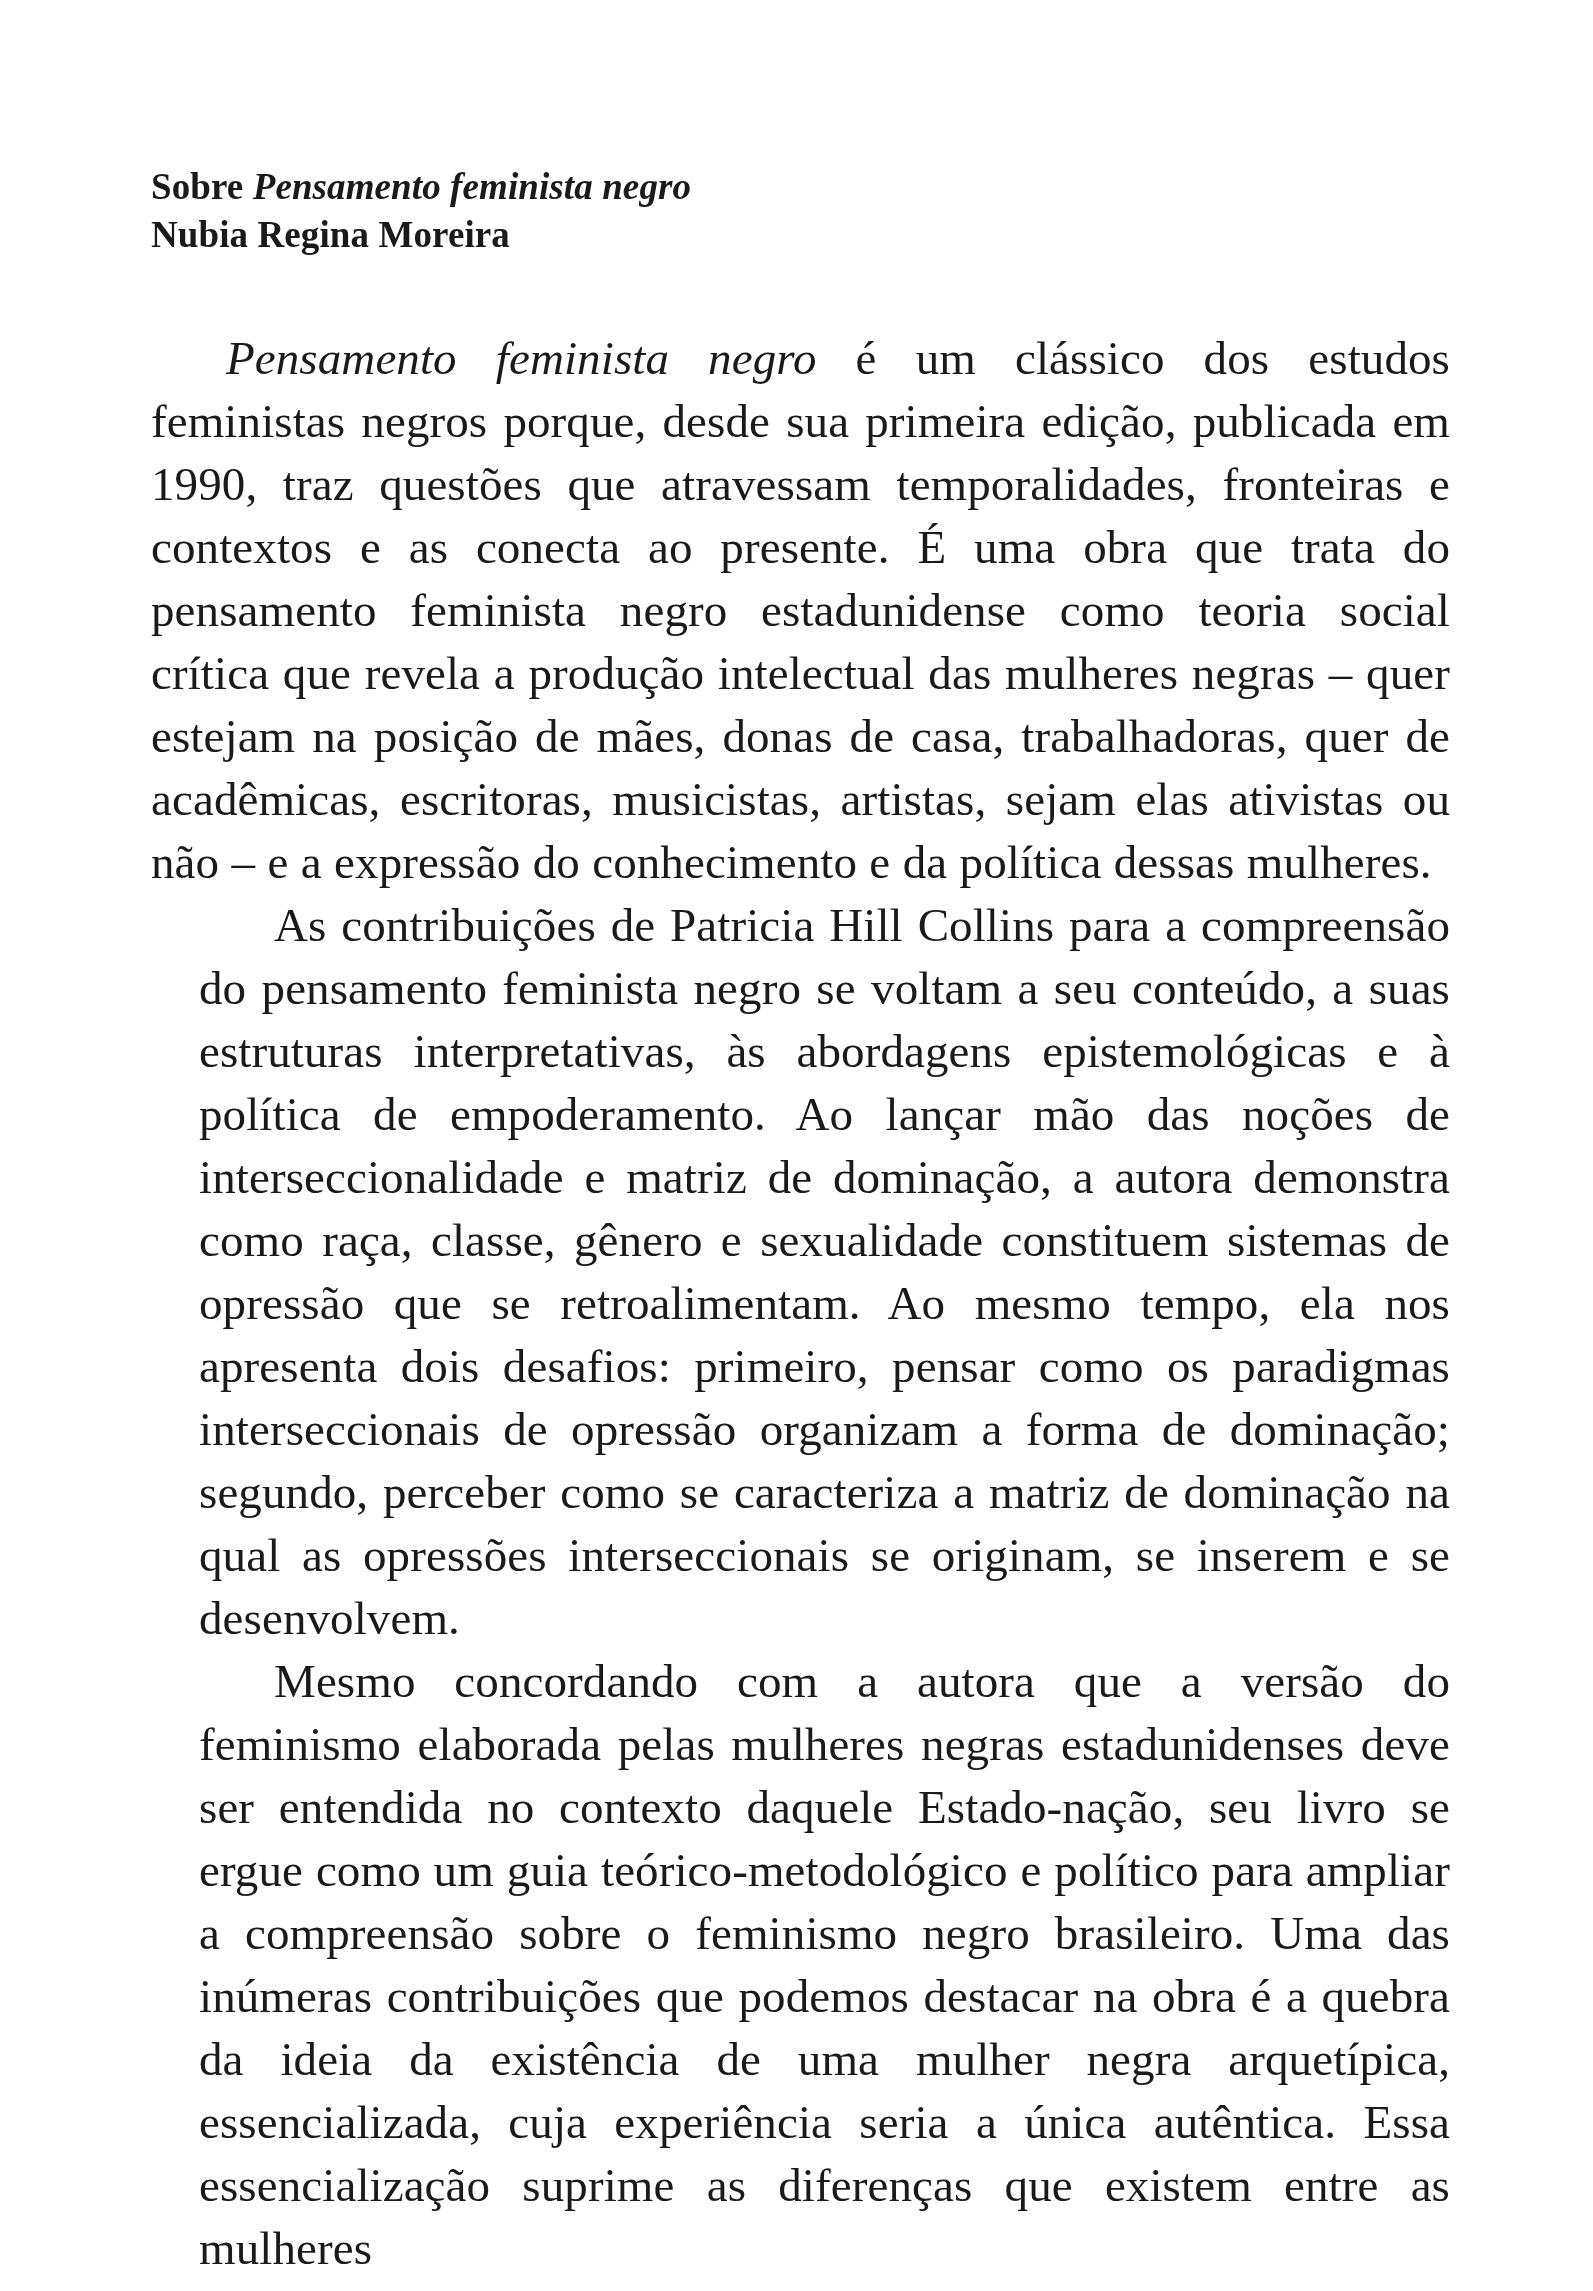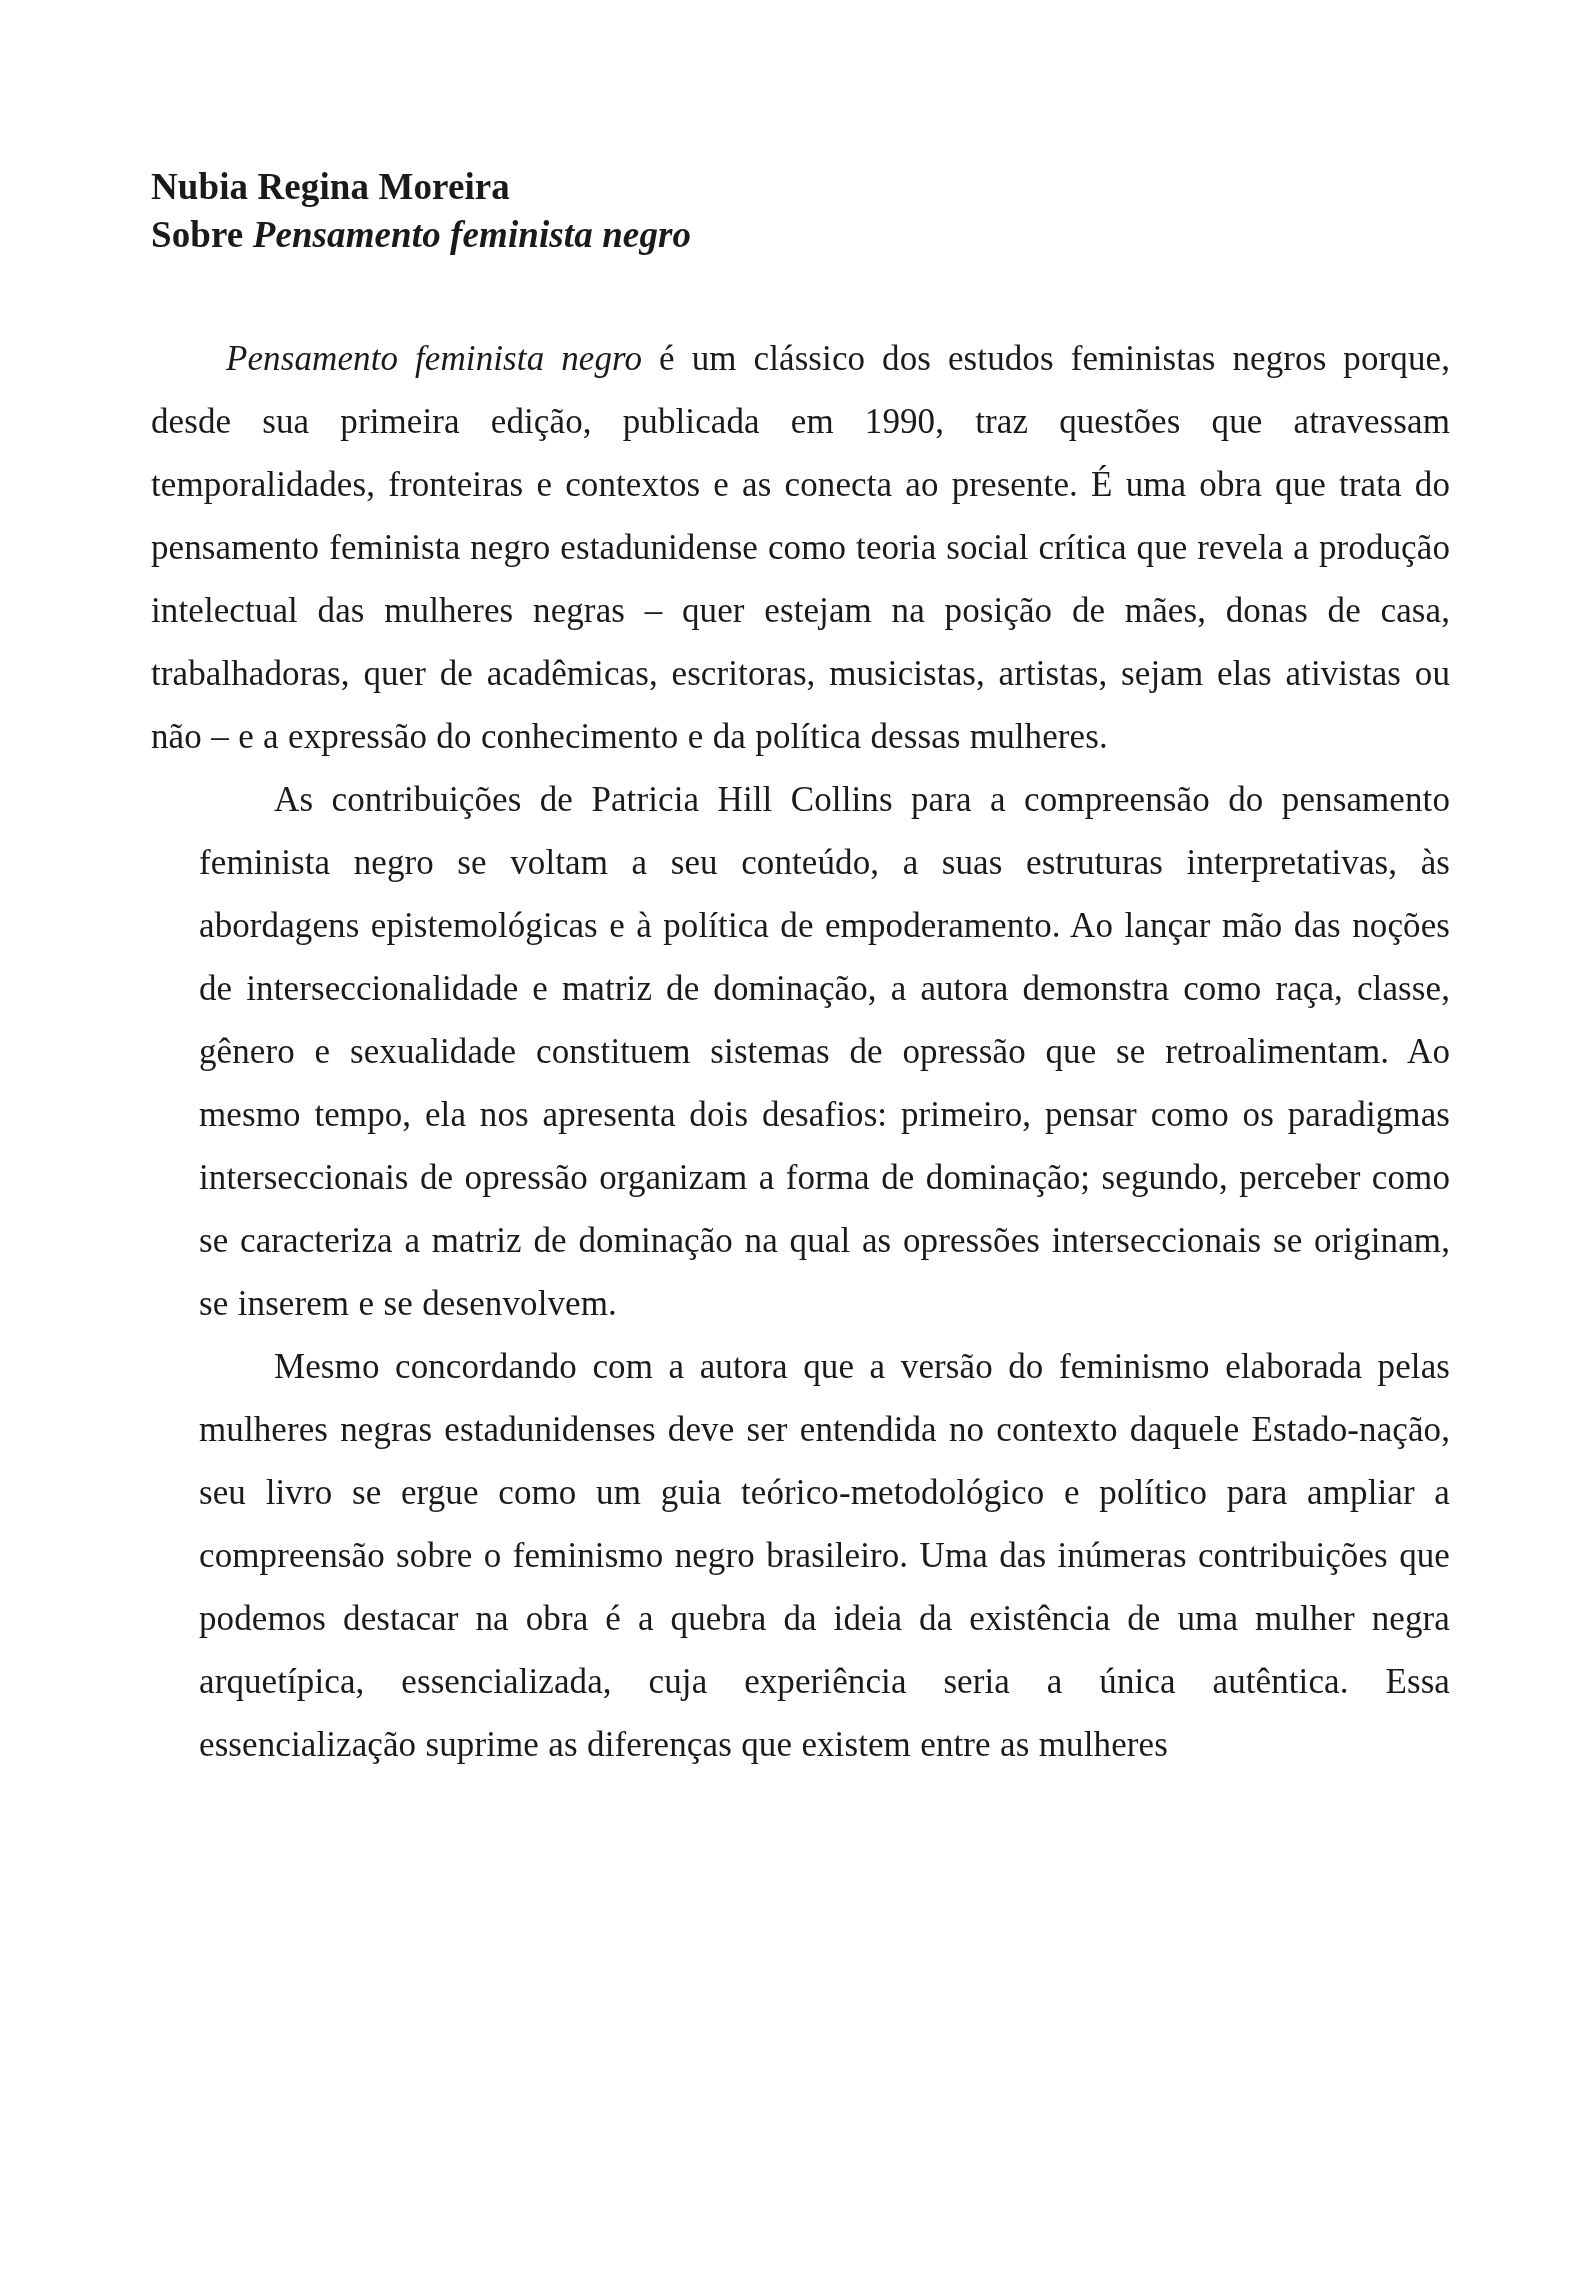--- a/index.html
+++ b/index.html
@@ -45,21 +45,21 @@
     font-style: normal;
   }
 
   .heading-line .italic-part {
     font-style: italic;
   }
 
   
   .body-paragraph {
     margin: 0;
-    font-size: 35px;
+    font-size: 47px;
     line-height: 63px;
     text-align: justify;
     text-justify: inter-word;
     text-indent: 75px;
     letter-spacing: 0.1px;
     word-spacing: 0.5px;
     hyphens: none;
   }
 
   .body-paragraph + .body-paragraph {
@@ -76,24 +76,24 @@
     margin-bottom: 0;
   }
 </style>
 </head>
 <body>
 
 <div class="page">
   <div class="content">
 
     <div class="heading">
-      <div class="heading-line">Nubia Regina Moreira</div>
       <div class="heading-line">
         <span class="regular-part">Sobre </span><span class="italic-part">Pensamento feminista negro</span>
       </div>
+      <div class="heading-line">Nubia Regina Moreira</div>
     </div>
 
     <p class="body-paragraph"><span class="book-title">Pensamento feminista negro</span><span> é um clássico dos estudos feministas negros porque, desde sua primeira edição, publicada em 1990, traz questões que atravessam temporalidades, fronteiras e contextos e as conecta ao presente. É uma obra que trata do pensamento feminista negro estadunidense como teoria social crítica que revela a produção intelectual das mulheres negras – quer estejam na posição de mães, donas de casa, trabalhadoras, quer de acadêmicas, escritoras, musicistas, artistas, sejam elas ativistas ou não – e a expressão do conhecimento e da política dessas mulheres.</span></p>
 
     <p class="body-paragraph"><span>As contribuições de Patricia Hill Collins para a compreensão do pensamento feminista negro se voltam a seu conteúdo, a suas estruturas interpretativas, às abordagens epistemológicas e à política de empoderamento. Ao lançar mão das noções de interseccionalidade e matriz de dominação, a autora demonstra como raça, classe, gênero e sexualidade constituem sistemas de opressão que se retroalimentam. Ao mesmo tempo, ela nos apresenta dois desafios: primeiro, pensar como os paradigmas interseccionais de opressão organizam a forma de dominação; segundo, perceber como se caracteriza a matriz de dominação na qual as opressões interseccionais se originam, se inserem e se desenvolvem.</span></p>
 
     <p class="body-paragraph"><span>Mesmo concordando com a autora que a versão do feminismo elaborada pelas mulheres negras estadunidenses deve ser entendida no contexto daquele Estado-nação, seu livro se ergue como um guia teórico-metodológico e político para ampliar a compreensão sobre o feminismo negro brasileiro. Uma das inúmeras contribuições que podemos destacar na obra é a quebra da ideia da existência de uma mulher negra arquetípica, essencializada, cuja experiência seria a única autêntica. Essa essencialização suprime as diferenças que existem entre as mulheres</span></p>
 
   </div>
 </div>

